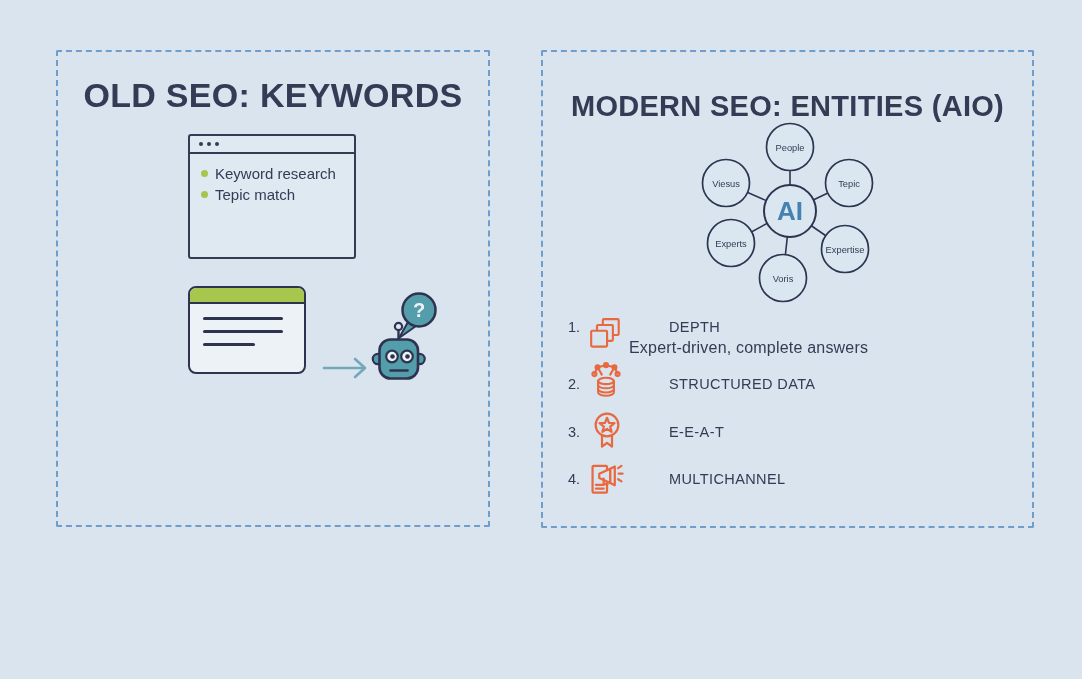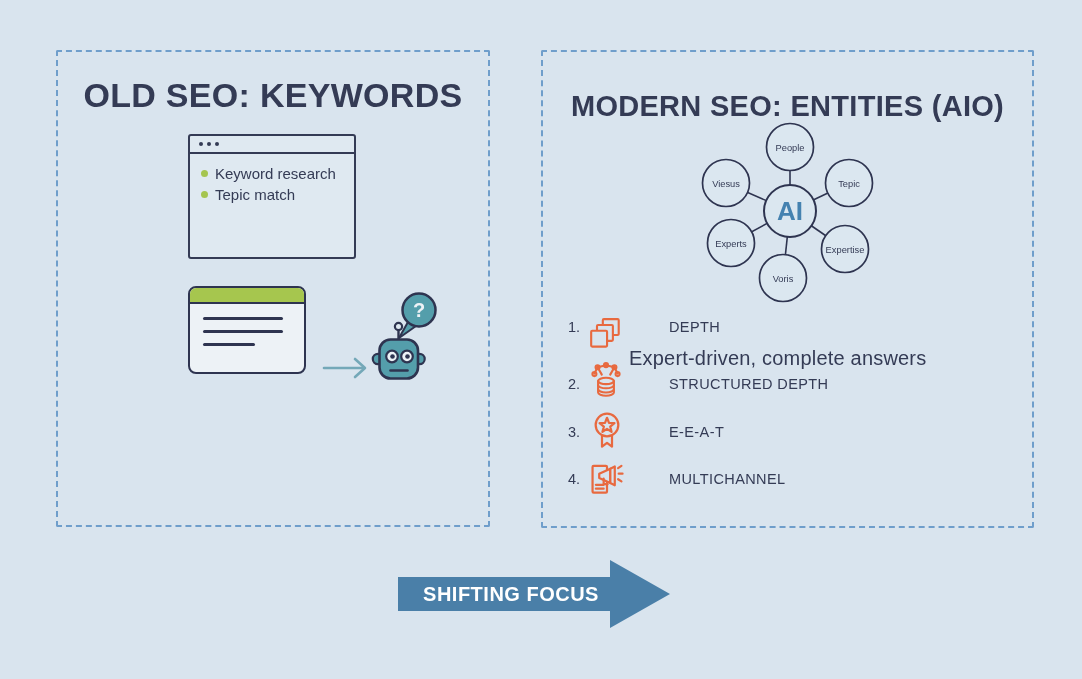--- a/index.html
+++ b/index.html
@@ -36,21 +36,21 @@
   
   .hub-svg { position:absolute; left:138px; top:60px; }
   .hub-node-label { font-size:9.3px; fill:#343b55; }
   .hub-center-label { font-size:26px; font-weight:bold; fill:#4582b0; }
 
   
   .item { position:absolute; left:25px; display:flex; }
   .item .num { width:21px; font-size:14.5px; color:#343b55; flex:0 0 auto; }
   .item .icon-box { width:40px; flex:0 0 auto; }
   .item .ilabel { font-size:14.5px; letter-spacing:0.4px; color:#343b55;margin-left:40px; }
-  .item .idesc  { font-size:20px; color:#343b55; margin-top:12px; letter-spacing:0.2px; }
+  .item .idesc  { font-size:16px; color:#343b55; margin-top:4px; letter-spacing:0.2px; }
   .item1 { top:265px; }
   .item1 .num { padding-top:2px; }
   .item1 .ilabel { padding-top:2px; }
   .item2 { top:312px; height:40px; align-items:center; }
   .item3 { top:358px; height:44px; align-items:center; }
   .item4 { top:405px; height:44px; align-items:center; }
   .oicon { stroke:#e8693f; fill:none; stroke-width:2; stroke-linejoin:round; stroke-linecap:round; }
 
   
   .footer-arrow { position:absolute; left:398px; top:559px; width:275px; height:70px; }
@@ -195,21 +195,21 @@
               <circle cx="24" cy="5" r="1.9"></circle>
             <circle cx="5" cy="11.5" r="1.9"></circle>
               <circle cx="27" cy="11.5" r="1.9"></circle>
             <ellipse cx="16" cy="18" rx="7.5" ry="3"></ellipse>
             <path d="M8.5,18 v11 a7.5,3 0 0 0 15,0 v-11"></path>
             <path d="M8.5,22 a7.5,3 0 0 0 15,0"></path>
             <path d="M8.5,26 a7.5,3 0 0 0 15,0"></path>
           </g>
         </svg>
       </span>
-      <div class="ilabel">STRUCTURED DEPTH</div>
+      <div class="ilabel">STRUCTURED DATA</div>
     </div>
 
     <div class="item item3">
       <span class="num">3.</span>
       <span class="icon-box">
         <svg width="36" height="40" viewBox="0 0 32 36">
           <g class="oicon">
             <path d="M11.5,21.5 L11.5,33 L16,29.5 L20.5,33 L20.5,21.5"></path>
             <circle cx="16" cy="13.5" r="10.2" fill="#d9e4ee"></circle>
             <polygon points="16,7 17.8,11.6 22.7,11.8 18.9,14.9 20.1,19.7 16,17 11.9,19.7 13.2,14.9 9.3,11.8 14.2,11.6"></polygon>
@@ -233,20 +233,14 @@
             <line x1="26" y1="10" x2="29" y2="8"></line>
             <line x1="26.5" y1="15" x2="30" y2="15"></line>
             <line x1="26" y1="20" x2="29" y2="22"></line>
           </g>
         </svg>
       </span>
       <div class="ilabel">MULTICHANNEL</div>
     </div>
   </section>
 
-  <div class="footer-arrow">
-    <svg width="275" height="70" viewBox="0 0 275 70">
-      <polygon points="0,18 212,18 212,1 272,35 212,69 212,52 0,52" fill="#4a7fa8"></polygon>
-    </svg>
-    <div class="arrow-label">SHIFTING FOCUS</div>
-  </div>
 
 </div>
 
 </body></html>

